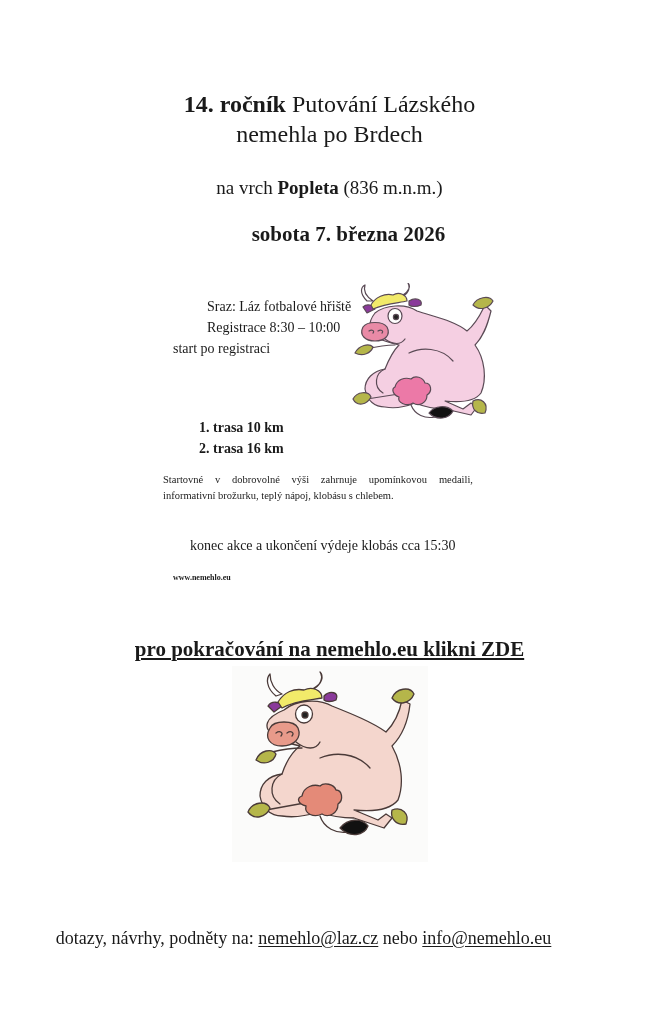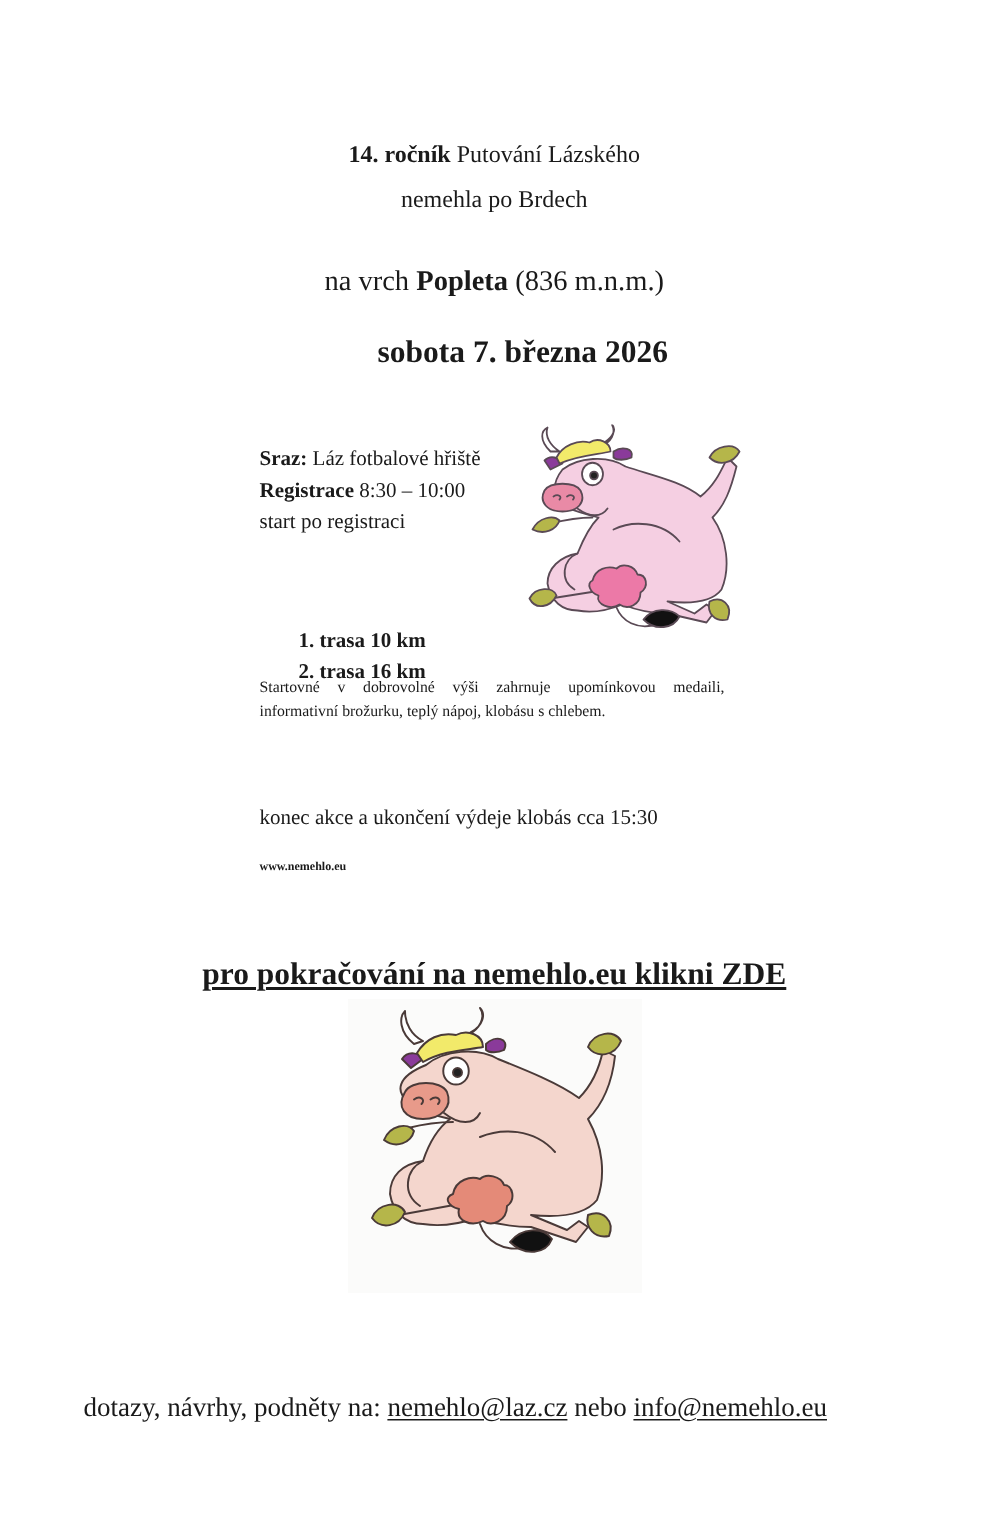--- a/index.html
+++ b/index.html
@@ -15,21 +15,21 @@
       font-family: "Liberation Serif", "DejaVu Serif", serif;
       color: #1a1a1a;
     }
 
     
     .title-line {
       position: absolute;
       left: 0;
       width: 659px;
       text-align: center;
-      font-size: 16px;
+      font-size: 24px;
       line-height: 24px;
       white-space: nowrap;
     }
     .title-line b { font-weight: bold; }
     .date-line {
       position: absolute;
       left: 0;
       width: 659px;
       text-align: center;
       font-size: 21px;
@@ -38,41 +38,42 @@
     }
 
     
     .info {
       position: absolute;
       left: 173px;
       font-size: 14px;
       line-height: 20px;
       white-space: nowrap;
     }
-    .info b { font-weight: bold; }
+    .info b { font-weight: normal; margin-left: 34px; }
     .routes {
       position: absolute;
       left: 199px;
       font-size: 14px;
       line-height: 21px;
       font-weight: bold;
       white-space: nowrap;
     }
     .fees {
       position: absolute;
-      left: 173px;
+      left: 163px;
       width: 310px;
       font-size: 10.5px;
       line-height: 16px;
       text-align: justify;
       text-align-last: left;
+      margin-top: 21px;
     }
     .closing {
       position: absolute;
-      left: 173px;
+      left: 190px;
       font-size: 14px;
       line-height: 18px;
       white-space: nowrap;
     }
     .weburl {
       position: absolute;
       left: 173px;
       font-size: 8px;
       font-weight: bold;
       line-height: 10px;

